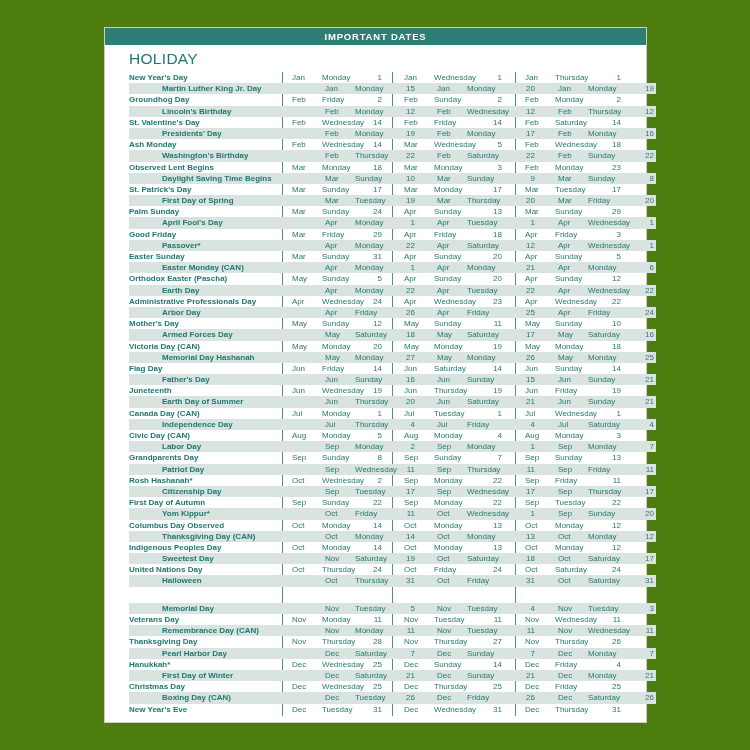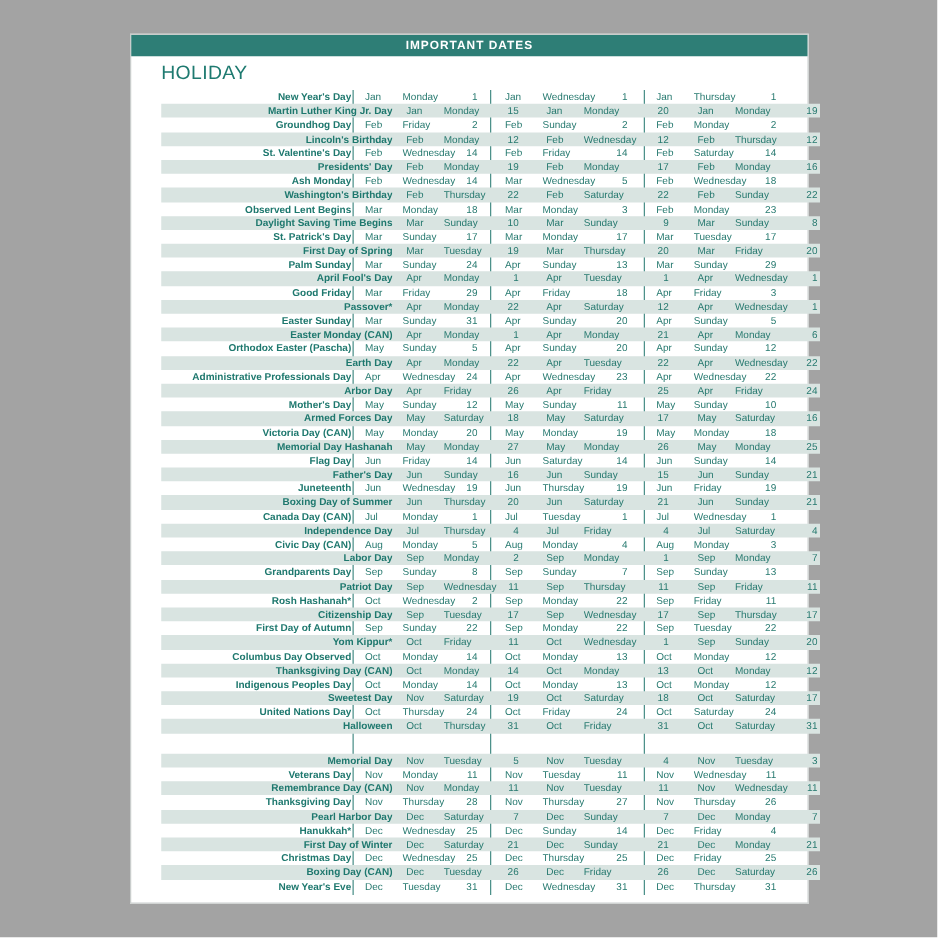--- a/index.html
+++ b/index.html
@@ -1,31 +1,31 @@
 <!DOCTYPE html>
 <html><head>
 <meta charset="utf-8">
 <style>
   html,body{margin:0;padding:0;background:#ffffff;width:750px;height:750px;
     font-family:"Liberation Sans",sans-serif;-webkit-font-smoothing:antialiased;}
-  .page{position:relative;width:750px;height:750px;background:#a3a3a3;overflow:hidden;}
+  .page{position:relative;width:750px;height:750px;background:#4d7c0f;overflow:hidden;}
   .panel{position:absolute;left:104px;top:27px;width:541px;height:694px;
     border:1px solid #c9cdcc;background:#fff;}
   .titlebar{position:absolute;left:0;top:0;width:100%;height:17px;background:#2e7e76;
     display:flex;align-items:center;justify-content:center;}
   .titlebar span{color:#ffffff;font-weight:bold;font-size:9.5px;letter-spacing:.8px;}
   .holiday-title{position:absolute;left:24px;top:22px;color:#1e7a70;font-weight:normal;
     font-size:15.5px;letter-spacing:.3px;}
   .table{position:absolute;left:0;top:44px;width:100%;}
   .row{position:relative;display:flex;align-items:center;height:11.2px;
     margin-left:24px;width:494px;}
   .row.shaded{background:#d9e4e1;padding-left:33px;}
   .row.gap{margin-top:5px;flex-direction:column;}
   .cell{color:#26796f;font-size:8px;line-height:11.2px;white-space:nowrap;overflow:hidden;}
-  .name{font-weight:bold;color:#1e786e;width:152px;text-align:right;}
+  .name{font-weight:bold;color:#1e786e;width:152px;}
   .mon{width:30px;}
   .wday{width:48px;}
   .date{text-align:right;}
   .g1m{margin-left:11px;} .g1d{width:12px;}
   .g2m{margin-left:22px;} .g2d{width:20px;}
   .g3m{margin-left:23px;} .g3d{width:18px;}
   .vline{position:absolute;top:44px;width:1px;height:644px;background:#2e7e76;opacity:.85;}
   .vl1{left:177px;} .vl2{left:287px;} .vl3{left:410px;}
 </style>
 </head>
@@ -383,21 +383,21 @@
           <span class="cell wday">Wednesday</span>
           <span class="cell date g1d">19</span>
           <span class="cell mon g2m">Jun</span>
           <span class="cell wday">Thursday</span>
           <span class="cell date g2d">19</span>
           <span class="cell mon g3m">Jun</span>
           <span class="cell wday">Friday</span>
           <span class="cell date g3d">19</span>
         </div>
         <div class="row shaded">
-          <span class="cell name">Boxing Day of Summer</span>
+          <span class="cell name">Earth Day of Summer</span>
           <span class="cell mon g1m">Jun</span>
           <span class="cell wday">Thursday</span>
           <span class="cell date g1d">20</span>
           <span class="cell mon g2m">Jun</span>
           <span class="cell wday">Saturday</span>
           <span class="cell date g2d">21</span>
           <span class="cell mon g3m">Jun</span>
           <span class="cell wday">Sunday</span>
           <span class="cell date g3d">21</span>
         </div>

